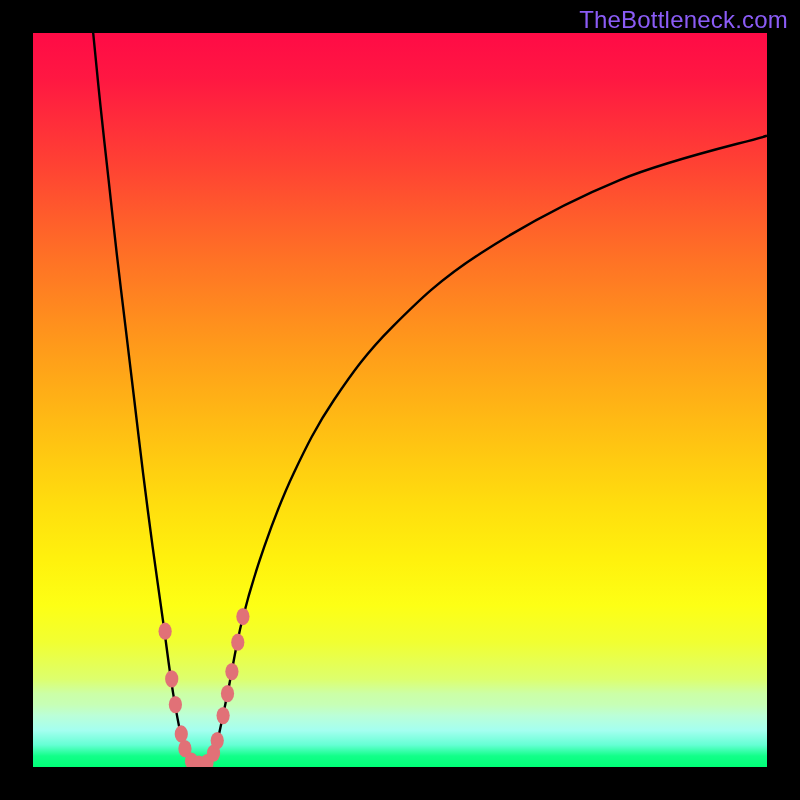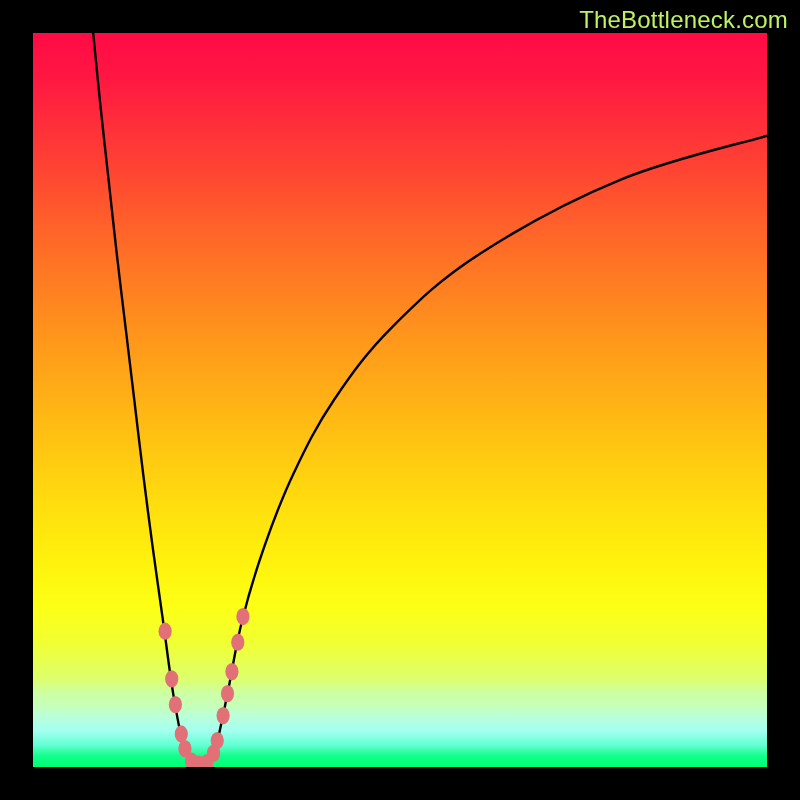--- a/index.html
+++ b/index.html
@@ -52,21 +52,21 @@
       #a5fff0 95%,
       #65ffd4 97%,
       #12ff89 98.5%,
       #00ff77 100%
     );
   }
   .watermark {
     position: absolute;
     top: 6px;
     right: 12px;
-    color: #bef264;
+    color: #8b5cf6;
     font-size: 24px;
     font-weight: 500;
     letter-spacing: 0.2px;
     user-select: none;
   }
   svg.curves {
     position: absolute;
     left: 0;
     top: 0;
     width: 100%;

